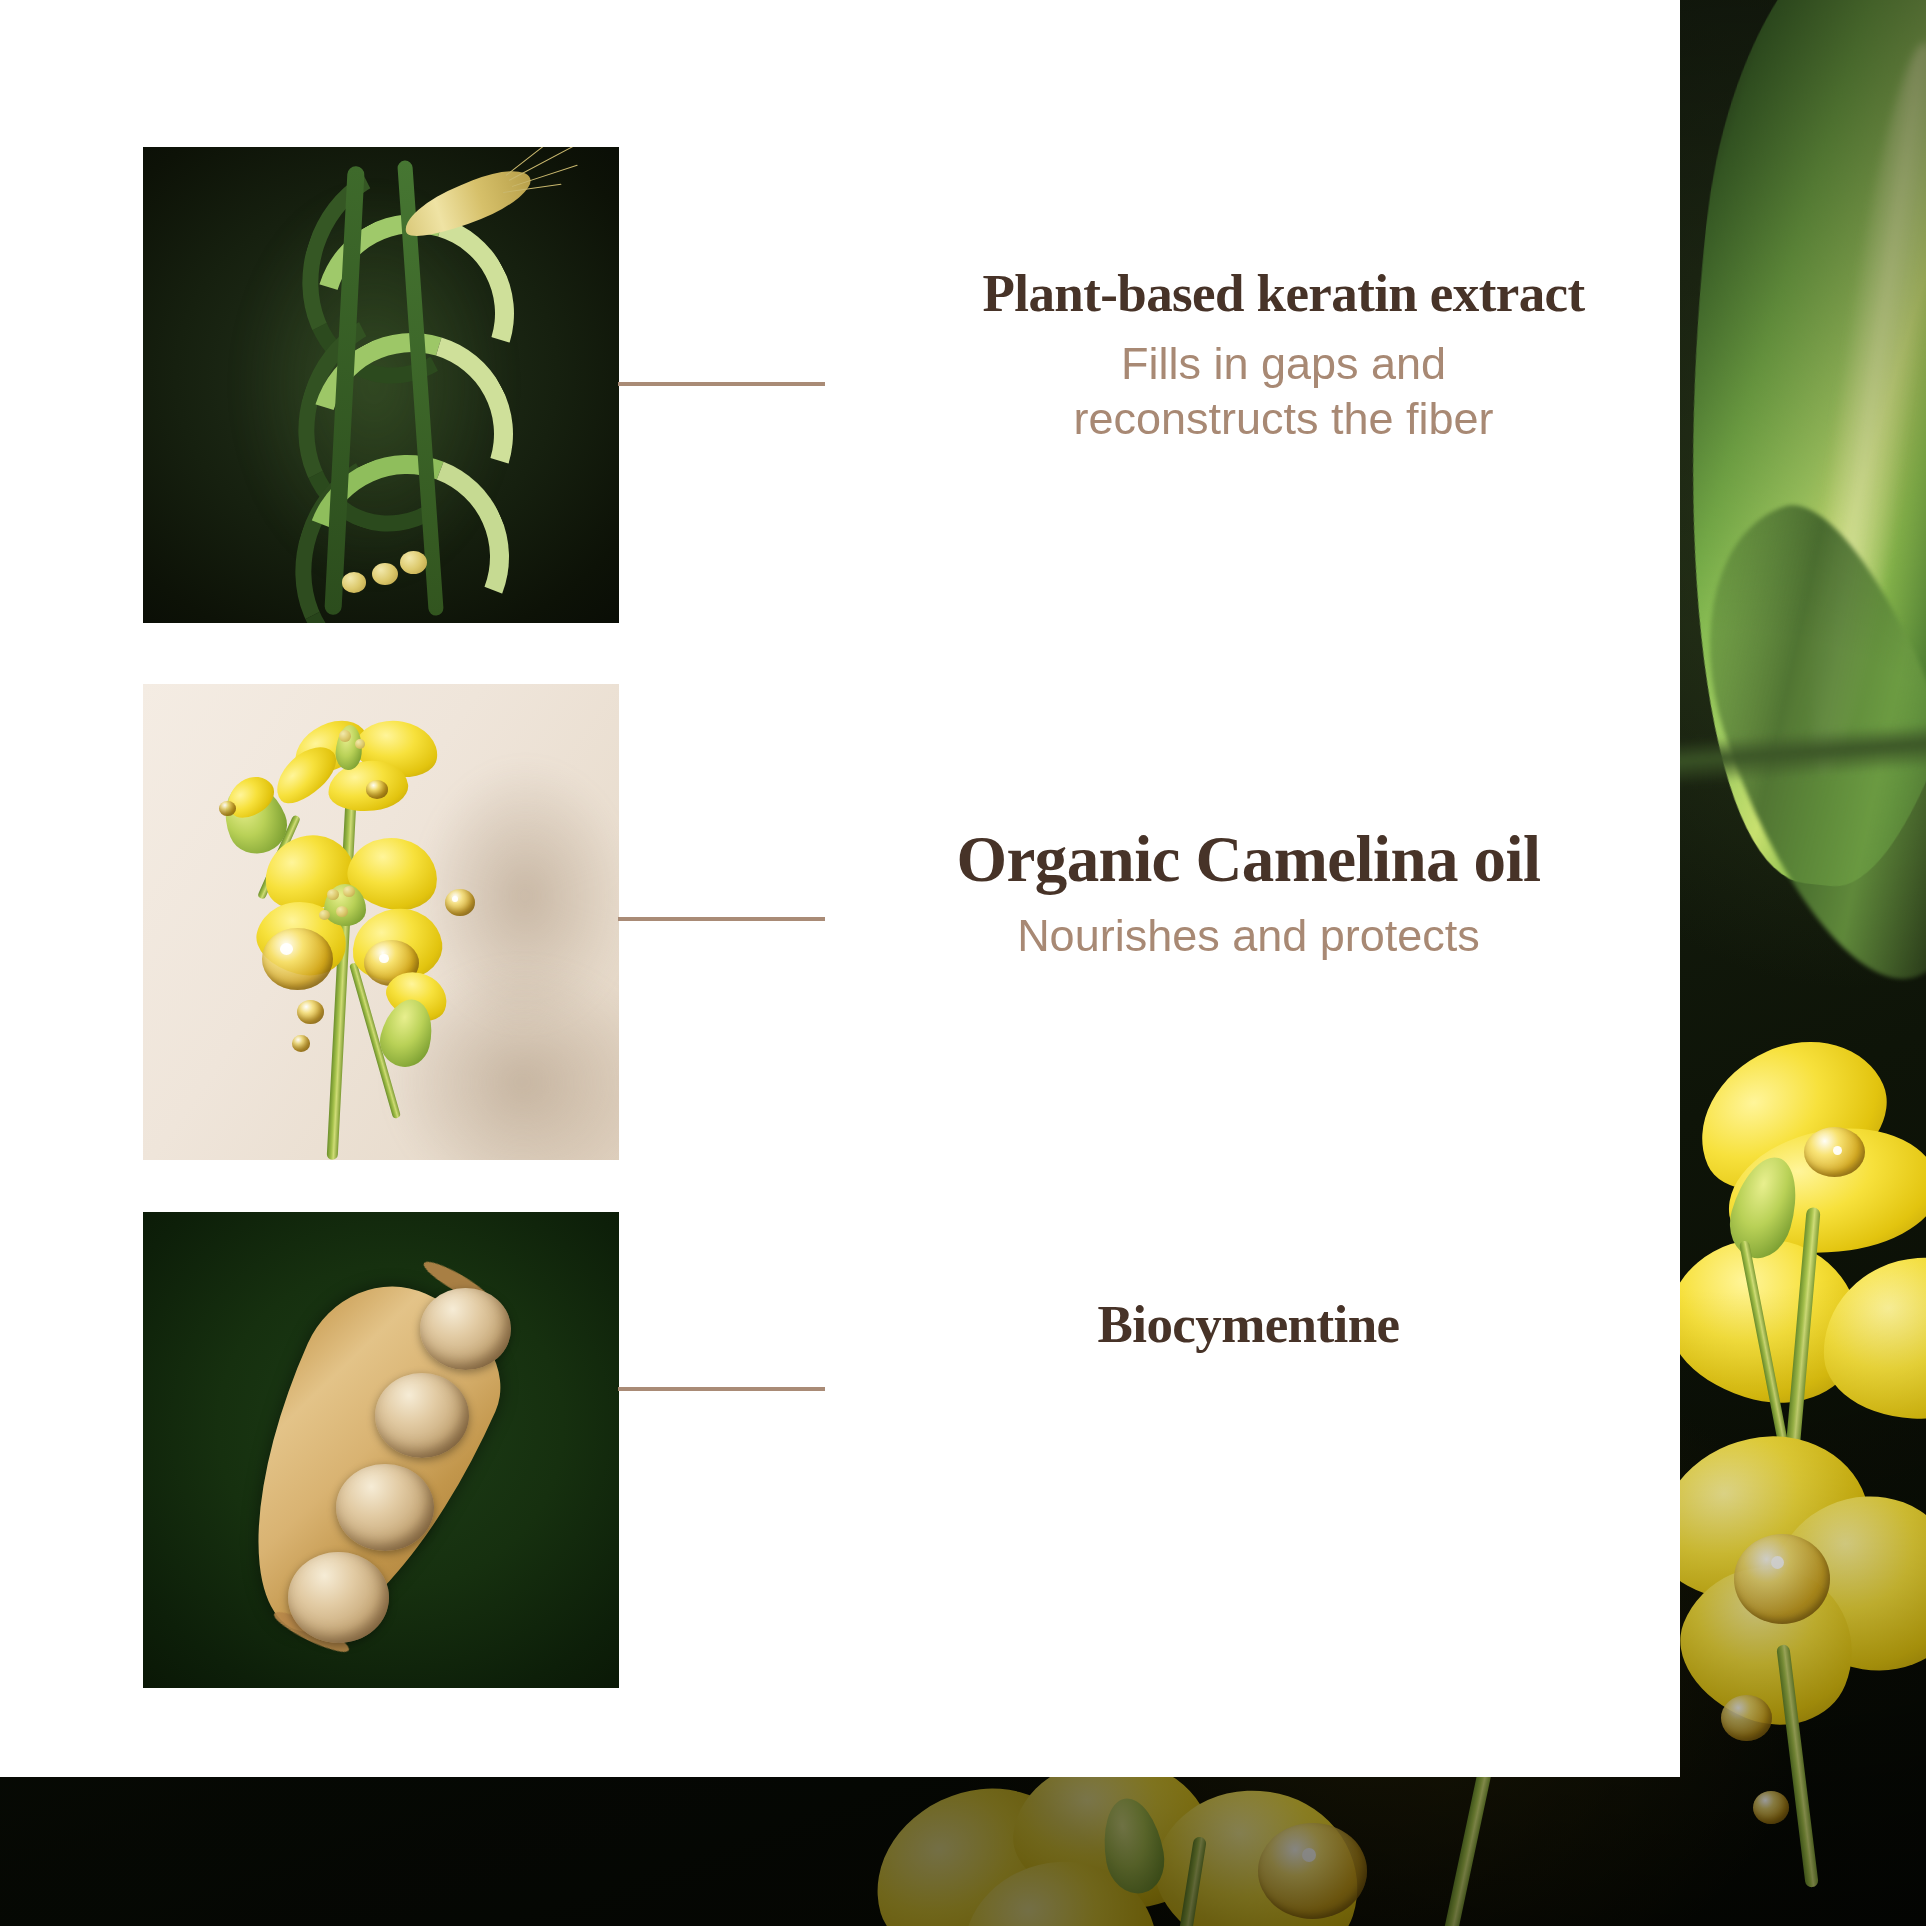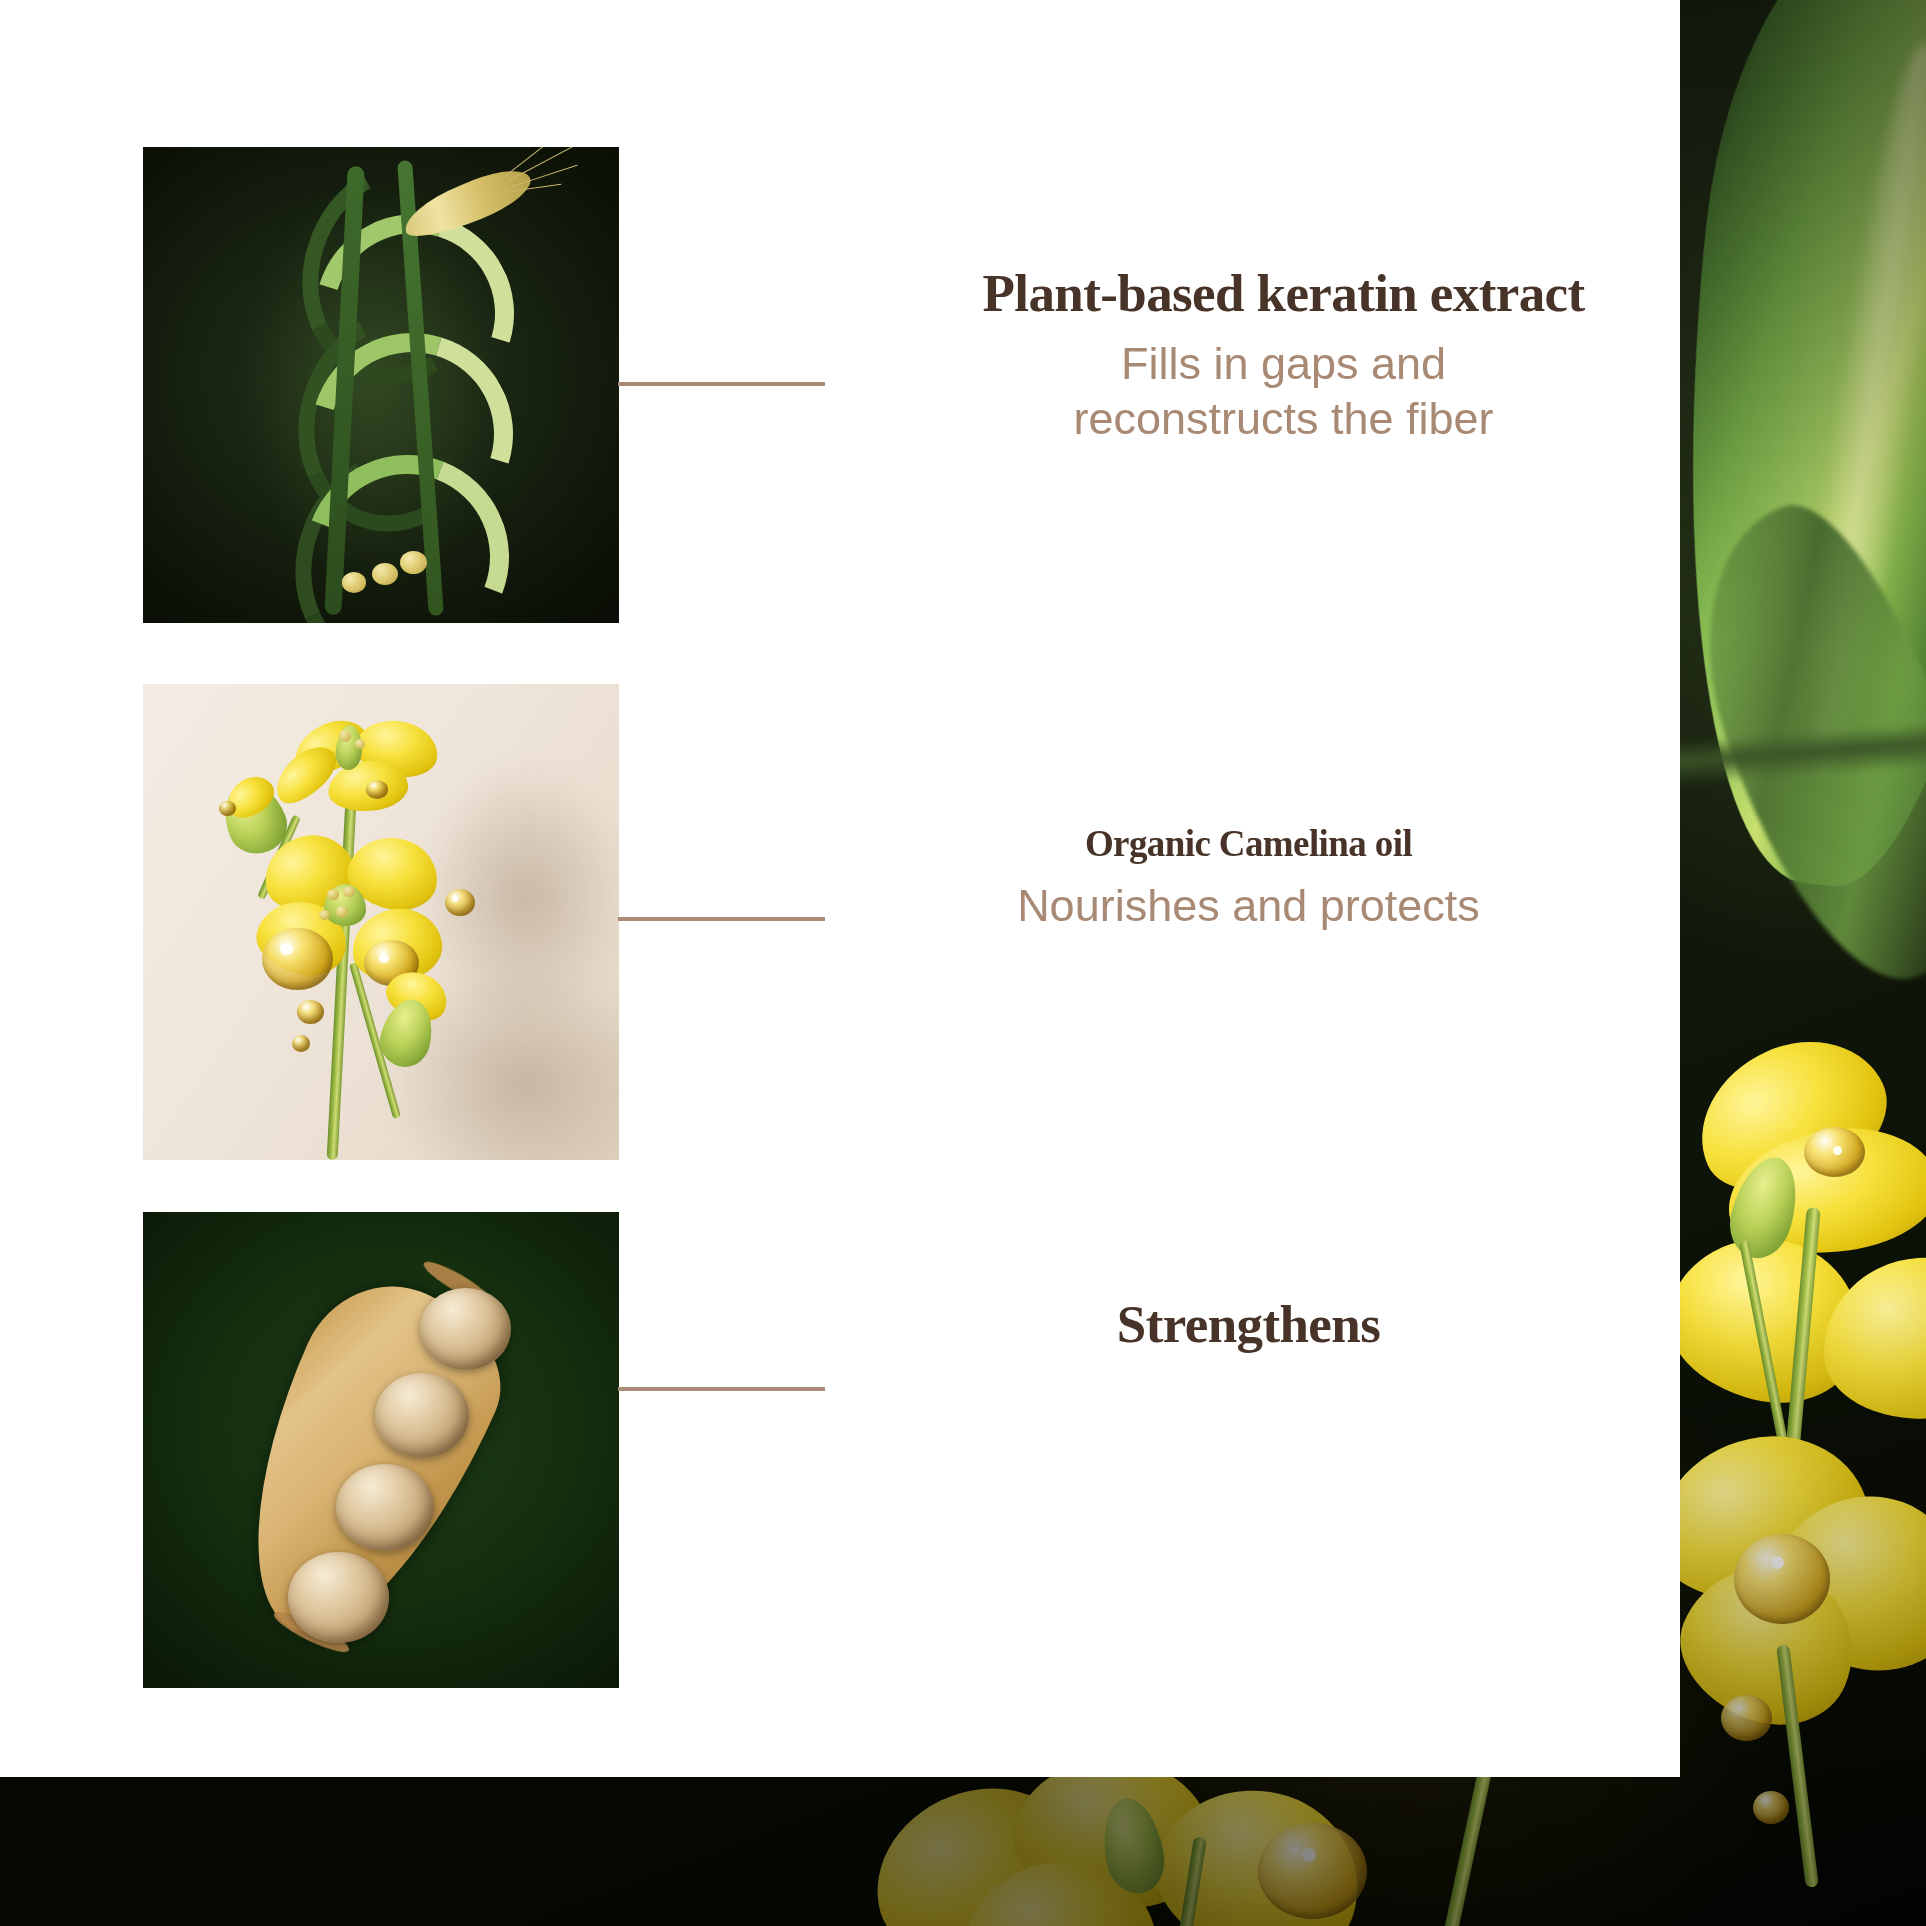--- a/index.html
+++ b/index.html
@@ -152,21 +152,21 @@
     font-weight:400;
     color:#a88974;
     line-height:1.22;
   }
 
   .tb-1{left:860px;top:266px;width:847px;}
   .tb-1 .heading{font-size:53px;}
   .tb-1 .sub{font-size:45px;margin-top:15.4px;}
 
   .tb-2{left:825px;top:825px;width:847px;}
-  .tb-2 .heading{font-size:37px;}
+  .tb-2 .heading{font-size:65px;}
   .tb-2 .sub{font-size:45px;margin-top:15.4px;}
 
   .tb-3{left:825px;top:1297px;width:847px;}
   .tb-3 .heading{font-size:53px;}
   .tb-3 .sub{font-size:45px;margin-top:15.4px;}
 </style>
 </head>
 <body>
 
 <div id="stage">
@@ -318,17 +318,17 @@
       <div>reconstructs the fiber</div>
     </div>
   </div>
 
   <div class="textblock tb-2">
     <div class="heading">Organic Camelina oil</div>
     <div class="sub">Nourishes and protects</div>
   </div>
 
   <div class="textblock tb-3">
-    <div class="heading">Strengthens</div>
+    <div class="heading">Biocymentine</div>
   </div>
 
 </div>
 
 
 </body></html>

